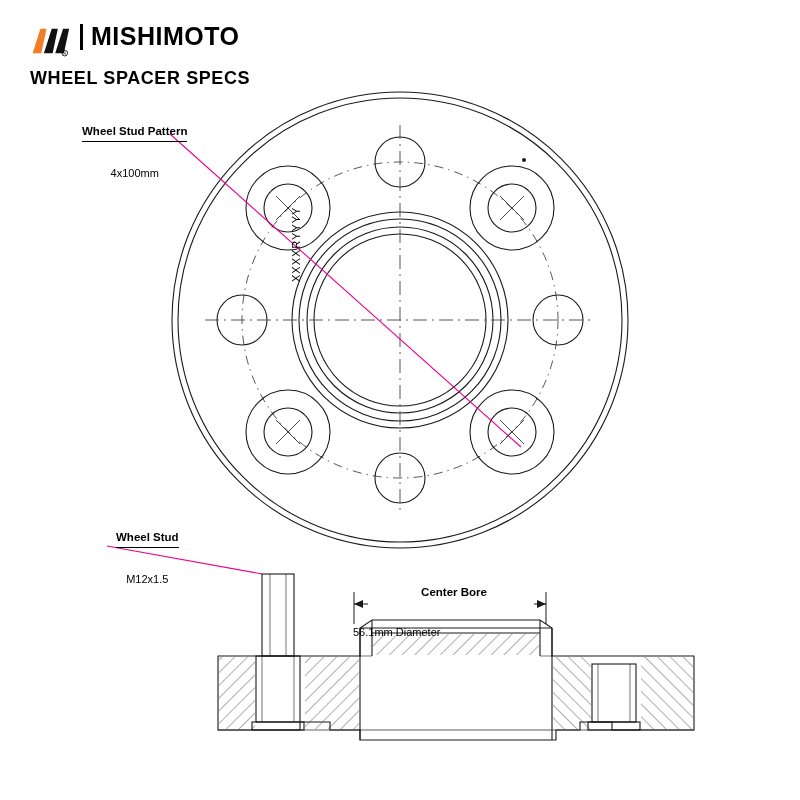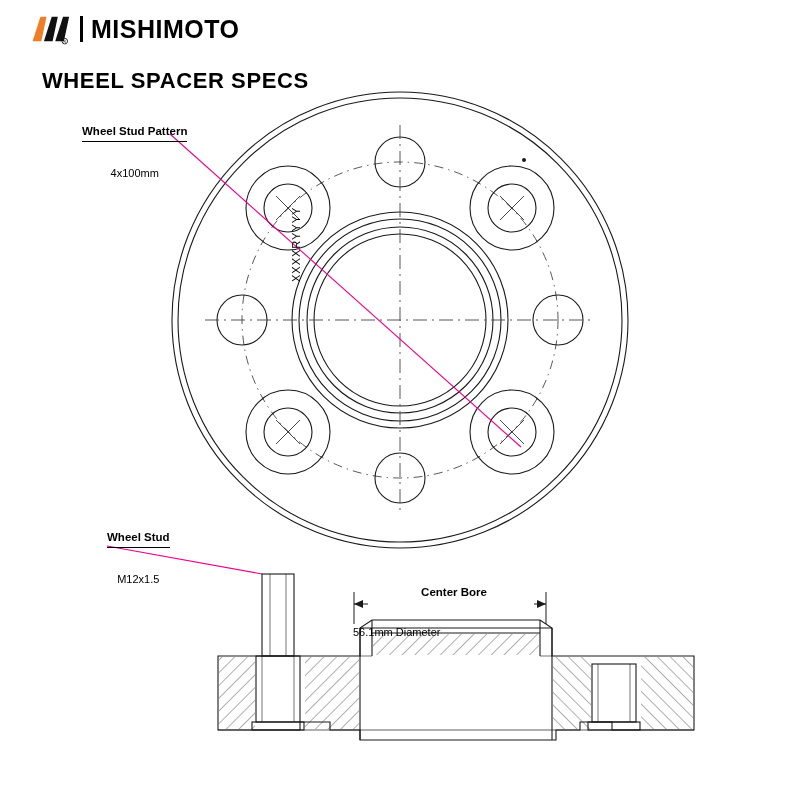--- a/index.html
+++ b/index.html
@@ -17,23 +17,23 @@
   }
   .page {
     position: absolute;
     inset: 0;
   }
 
   
   .brand {
     position: absolute;
     left: 30px;
-    top: 12px;
+    top: 24px;
     display: flex;
-    align-items: center;
+    align-items: flex-start;
     gap: 8px;
   }
   .brand-mark {
     width: 40px;
     height: 34px;
     display: block;
   }
   .brand-divider {
     width: 3px;
     height: 26px;
@@ -43,24 +43,23 @@
   .brand-name {
     font-size: 25px;
     font-weight: bold;
     letter-spacing: 0.5px;
     line-height: 1;
   }
   .subtitle {
     position: absolute;
     left: 30px;
     top: 68px;
-    font-size: 22px;
+    font-size: 18px;
     font-weight: bold;
     letter-spacing: 0.6px;
-    margin-left: 12px;
   }
 
   
   .drawing {
     position: absolute;
     left: 0;
     top: 0;
     width: 800px;
     height: 800px;
   }
@@ -82,21 +81,21 @@
     white-space: nowrap;
     margin-top: 24px;
   }
   .callout-underline {
     height: 1px;
     background: #000;
     margin-top: 1px;
   }
 
   #callout-stud-pattern { left: 82px; top: 124px; }
-  #callout-wheel-stud   { left: 107px; top: 530px; }
+  #callout-wheel-stud   { left: 116px; top: 530px; }
   #callout-center-bore  { left: 353px; top: 585px; width: 202px; }
   #callout-center-bore .title { text-align: center; }
   #callout-center-bore .value { text-align: left; }
 
   .vertical-text {
     position: absolute;
     left: 290px;
     top: 282px;
     font-size: 11px;
     letter-spacing: 1px;

